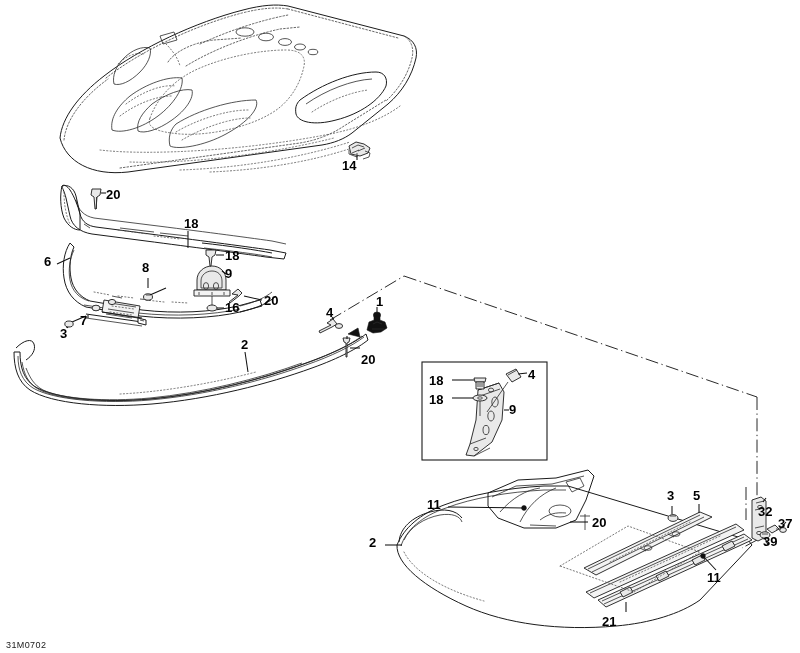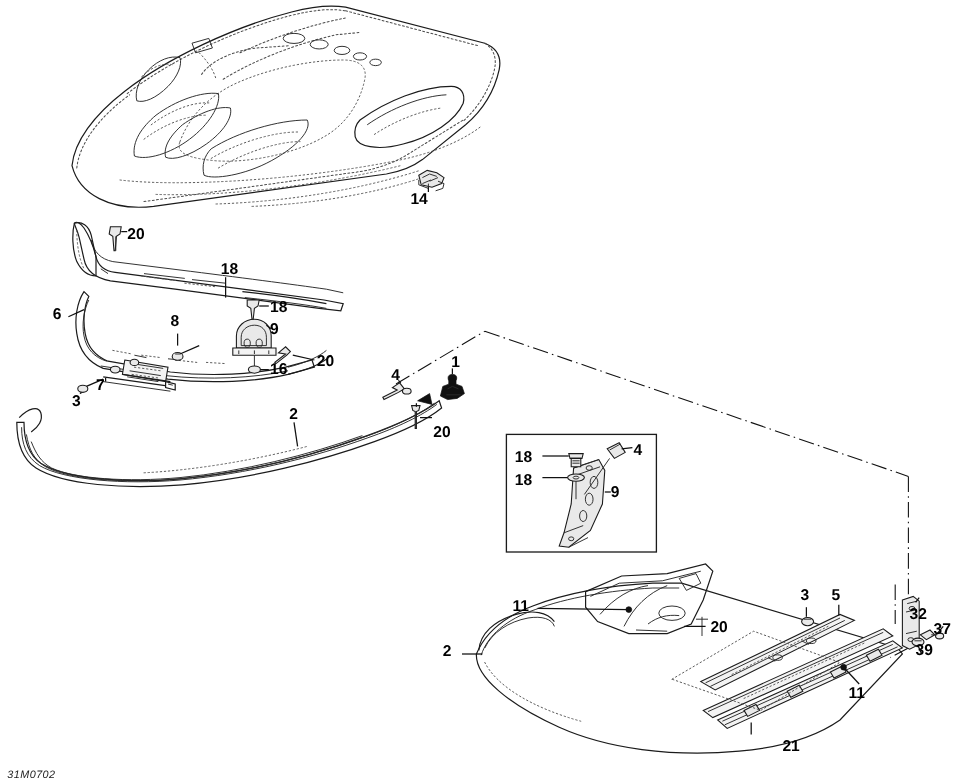--- a/index.html
+++ b/index.html
@@ -5,21 +5,21 @@
 <style>
   html,body{margin:0;padding:0;background:#ffffff;}
   body{width:800px;height:653px;position:relative;overflow:hidden;
        font-family:"Liberation Sans",sans-serif;color:#000;}
   #stage{position:absolute;inset:0;width:800px;height:653px;}
   svg.layer{position:absolute;left:0;top:0;width:800px;height:653px;overflow:visible;}
   .lbl{position:absolute;font-family:"Liberation Sans",sans-serif;
        font-size:13px;font-weight:700;color:#000;line-height:1;
        white-space:nowrap;letter-spacing:0px;}
   .plate{position:absolute;font-family:"Liberation Sans",sans-serif;
-         font-size:9px;font-weight:400;color:#1a1a1a;letter-spacing:.4px;font-style:italic;}
+         font-size:9px;font-weight:400;color:#1a1a1a;letter-spacing:.4px;}
   
   .s   {fill:none;stroke:#1b1b1b;stroke-width:1;}
   .sf  {fill:none;stroke:#2a2a2a;stroke-width:.8;}
   .dot {fill:none;stroke:#4a4a4a;stroke-width:.85;stroke-dasharray:1.6 1.9;stroke-linecap:round;}
   .dot2{fill:none;stroke:#555;stroke-width:.8;stroke-dasharray:1.2 2.2;stroke-linecap:round;}
   .chain{fill:none;stroke:#111;stroke-width:.9;stroke-dasharray:13 3.5 1.3 3.5;}
   .lead{fill:none;stroke:#111;stroke-width:1.05;}
   .blk {fill:#111;stroke:#111;stroke-width:.6;}
   .gry {fill:#e9e9e9;stroke:#1b1b1b;stroke-width:.9;}
   .gry2{fill:#f3f3f3;stroke:#1b1b1b;stroke-width:.9;}
@@ -409,17 +409,17 @@
   <div class="lbl" style="left:509px;top:403px">9</div>
   <div class="lbl" style="left:427px;top:498px">11</div>
   <div class="lbl" style="left:667px;top:489px">3</div>
   <div class="lbl" style="left:693px;top:489px">5</div>
   <div class="lbl" style="left:758px;top:505px">32</div>
   <div class="lbl" style="left:778px;top:517px">37</div>
   <div class="lbl" style="left:592px;top:516px">20</div>
   <div class="lbl" style="left:369px;top:536px">2</div>
   <div class="lbl" style="left:763px;top:535px">39</div>
   <div class="lbl" style="left:707px;top:571px">11</div>
-  <div class="lbl" style="left:652px;top:615px">21</div>
+  <div class="lbl" style="left:602px;top:615px">21</div>
 
   <div class="plate" style="left:6px;top:640px">31M0702</div>
 
 </div>
 
 </body></html>

